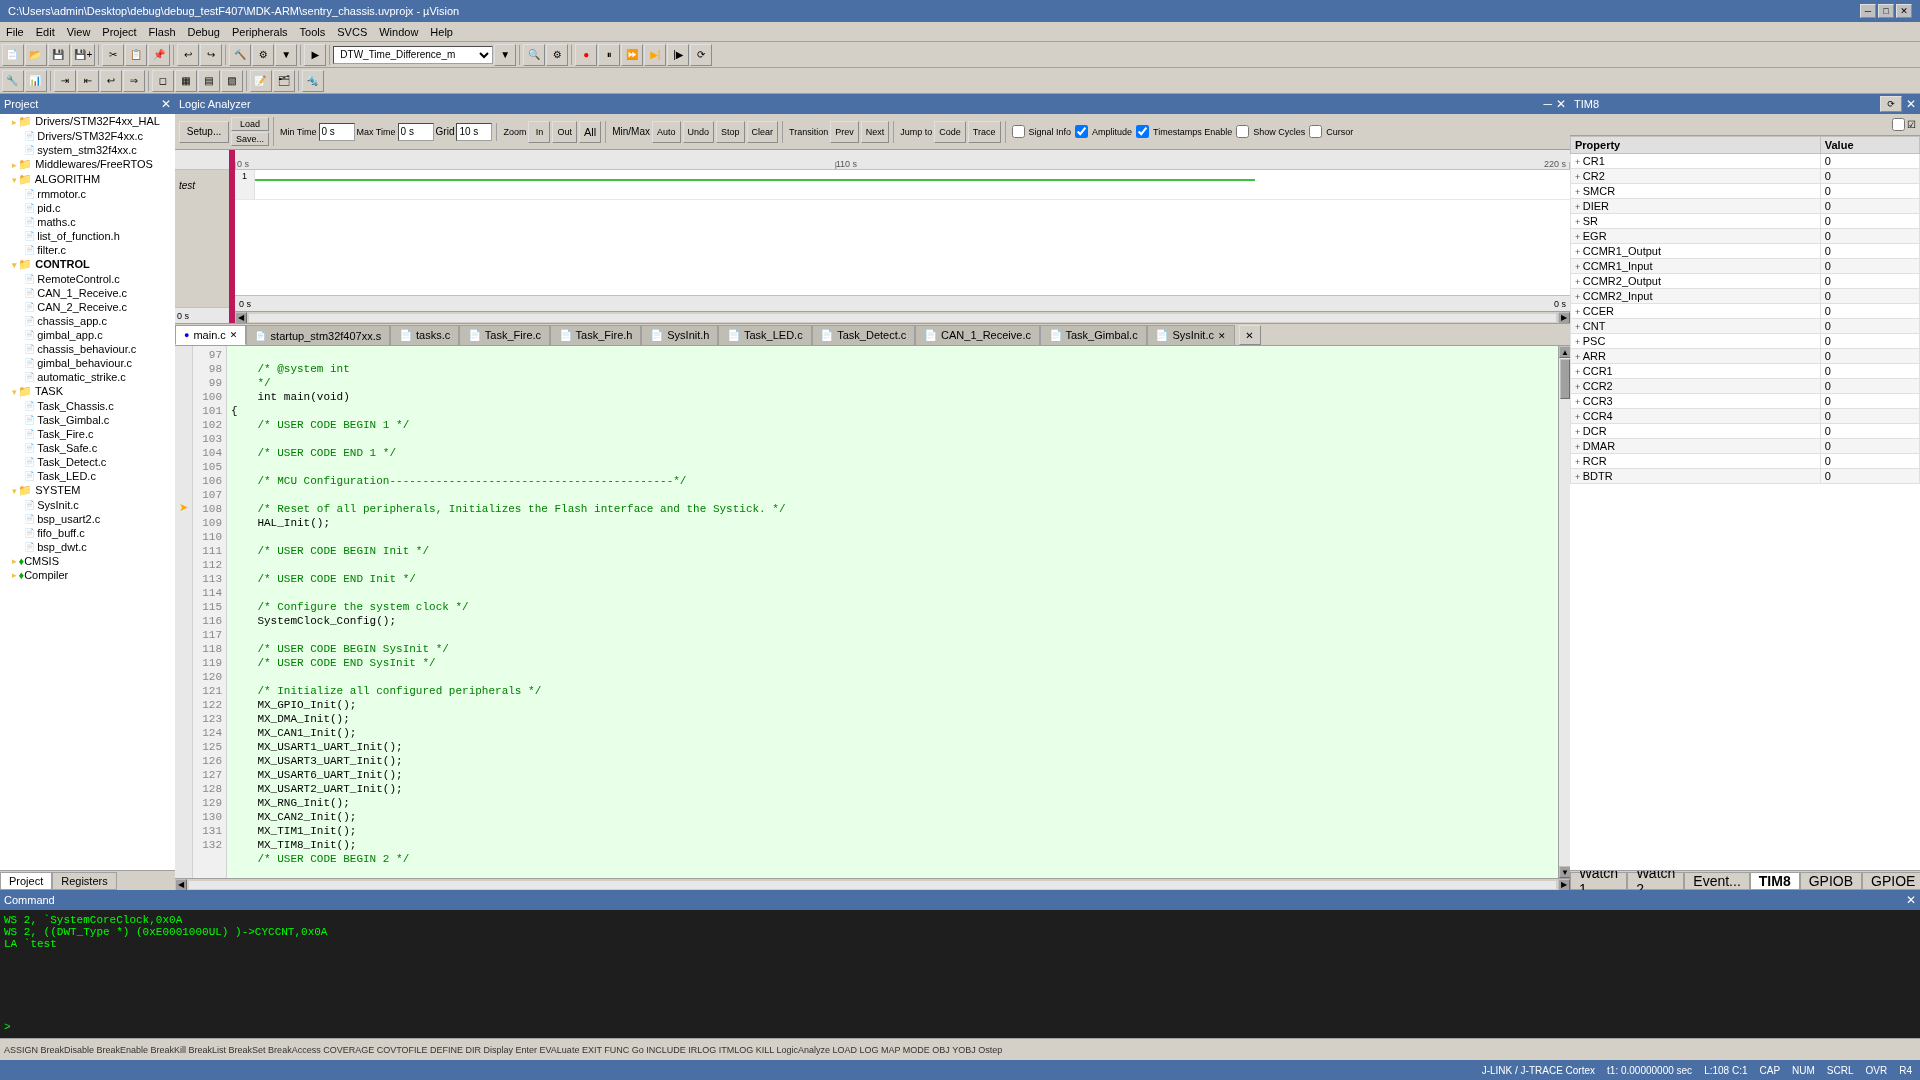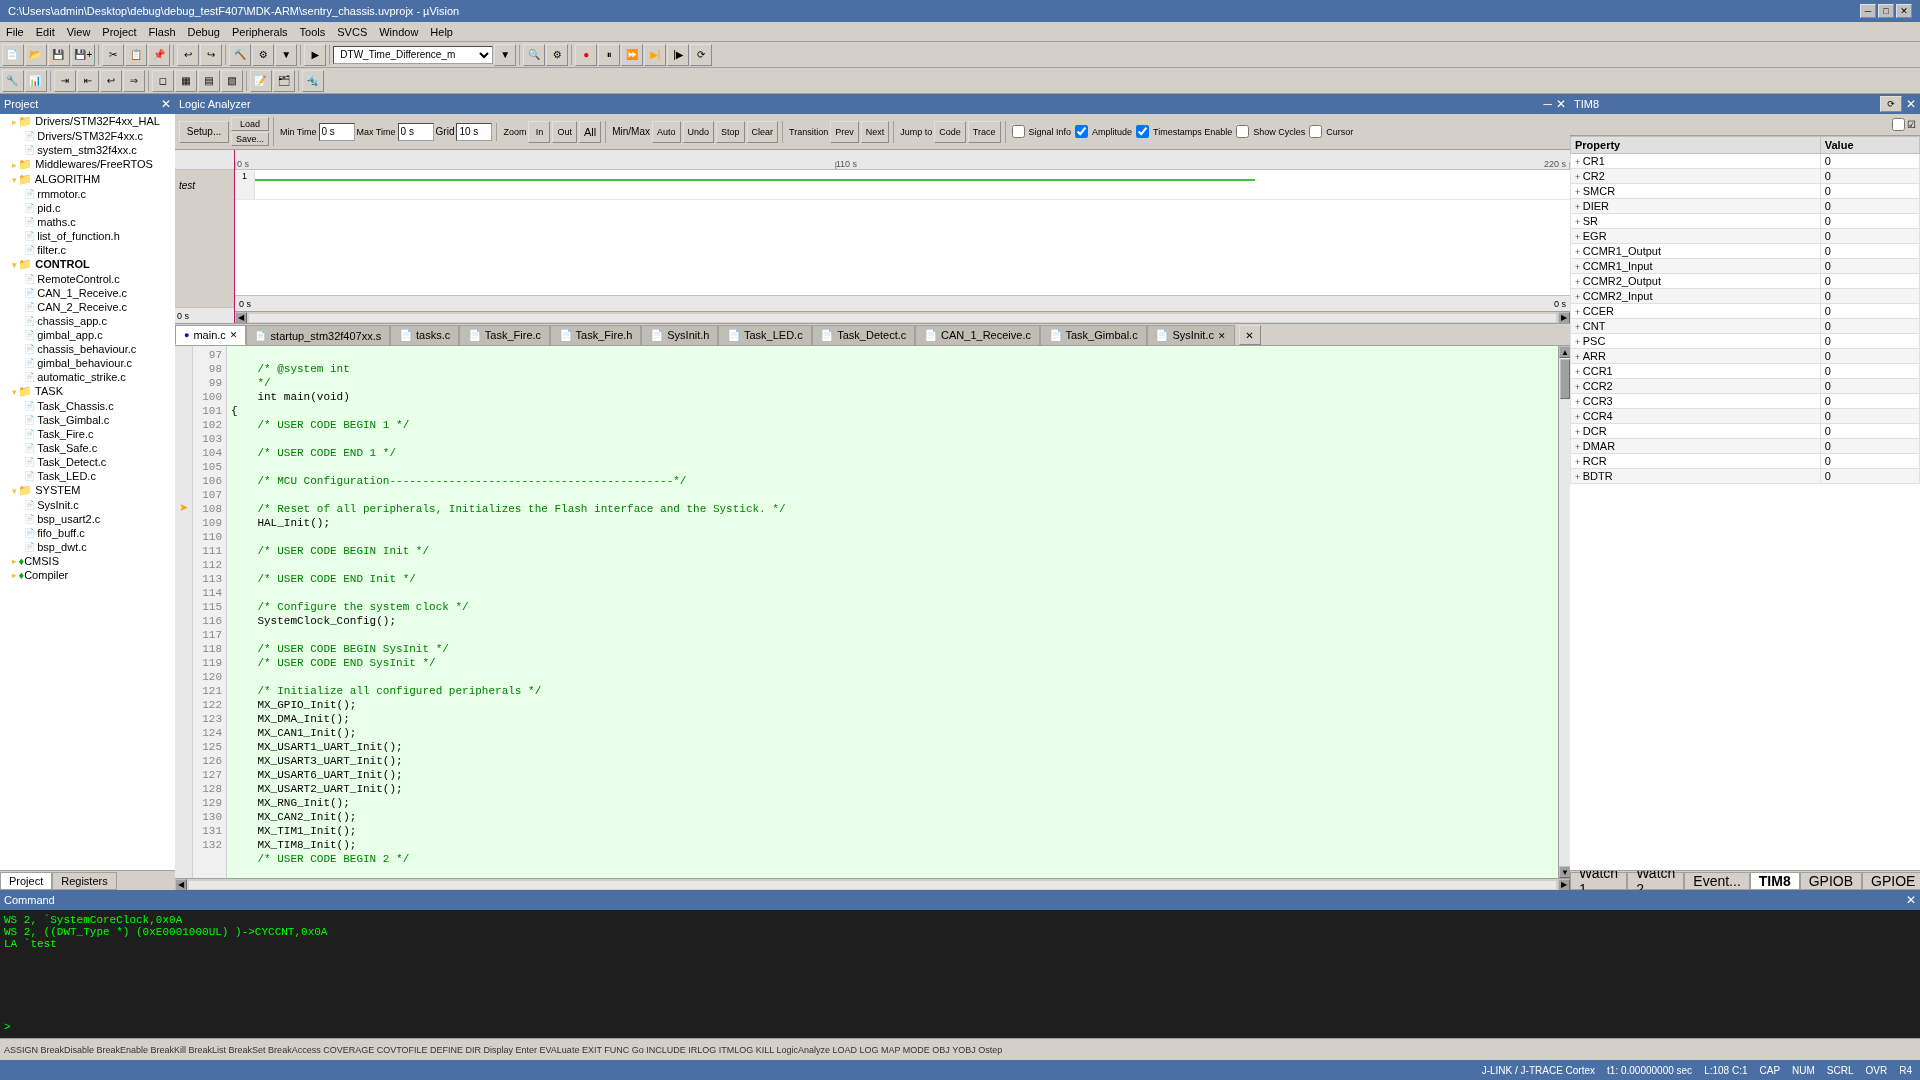--- a/index.html
+++ b/index.html
@@ -299,21 +299,21 @@
             <span style="font-size:9px;">Timestamps Enable</span>
             <input type="checkbox" style="">
             <span style="font-size:9px;">Show Cycles</span>
             <input type="checkbox" style="">
             <span style="font-size:9px;">Cursor</span>
           </div>
         </div>
 
         <div style="display:flex;flex:1;overflow:hidden;">
 
-          <div style="width:60px;background:#d4d0c8;border-right:1px solid #be185d;display:flex;flex-direction:column;flex-shrink:0;">
+          <div style="width:60px;background:#d4d0c8;border-right:6px solid #be185d;display:flex;flex-direction:column;flex-shrink:0;">
             <div style="height:20px;background:#e8e8e8;border-bottom:1px solid #c0c0c0;"></div>
             <div style="height:30px;display:flex;align-items:center;padding:2px 4px;font-size:10px;font-style:italic;">test</div>
 
             <div style="flex:1;"></div>
             <div style="height:16px;display:flex;align-items:center;padding:0 2px;font-size:9px;background:#e8e8e8;border-top:1px solid #c0c0c0;">0 s</div>
           </div>
 
           <div style="flex:1;display:flex;flex-direction:column;overflow:hidden;">
 
             <div style="height:20px;background:#e8e8e8;border-bottom:1px solid #c0c0c0;position:relative;display:flex;align-items:flex-end;">

